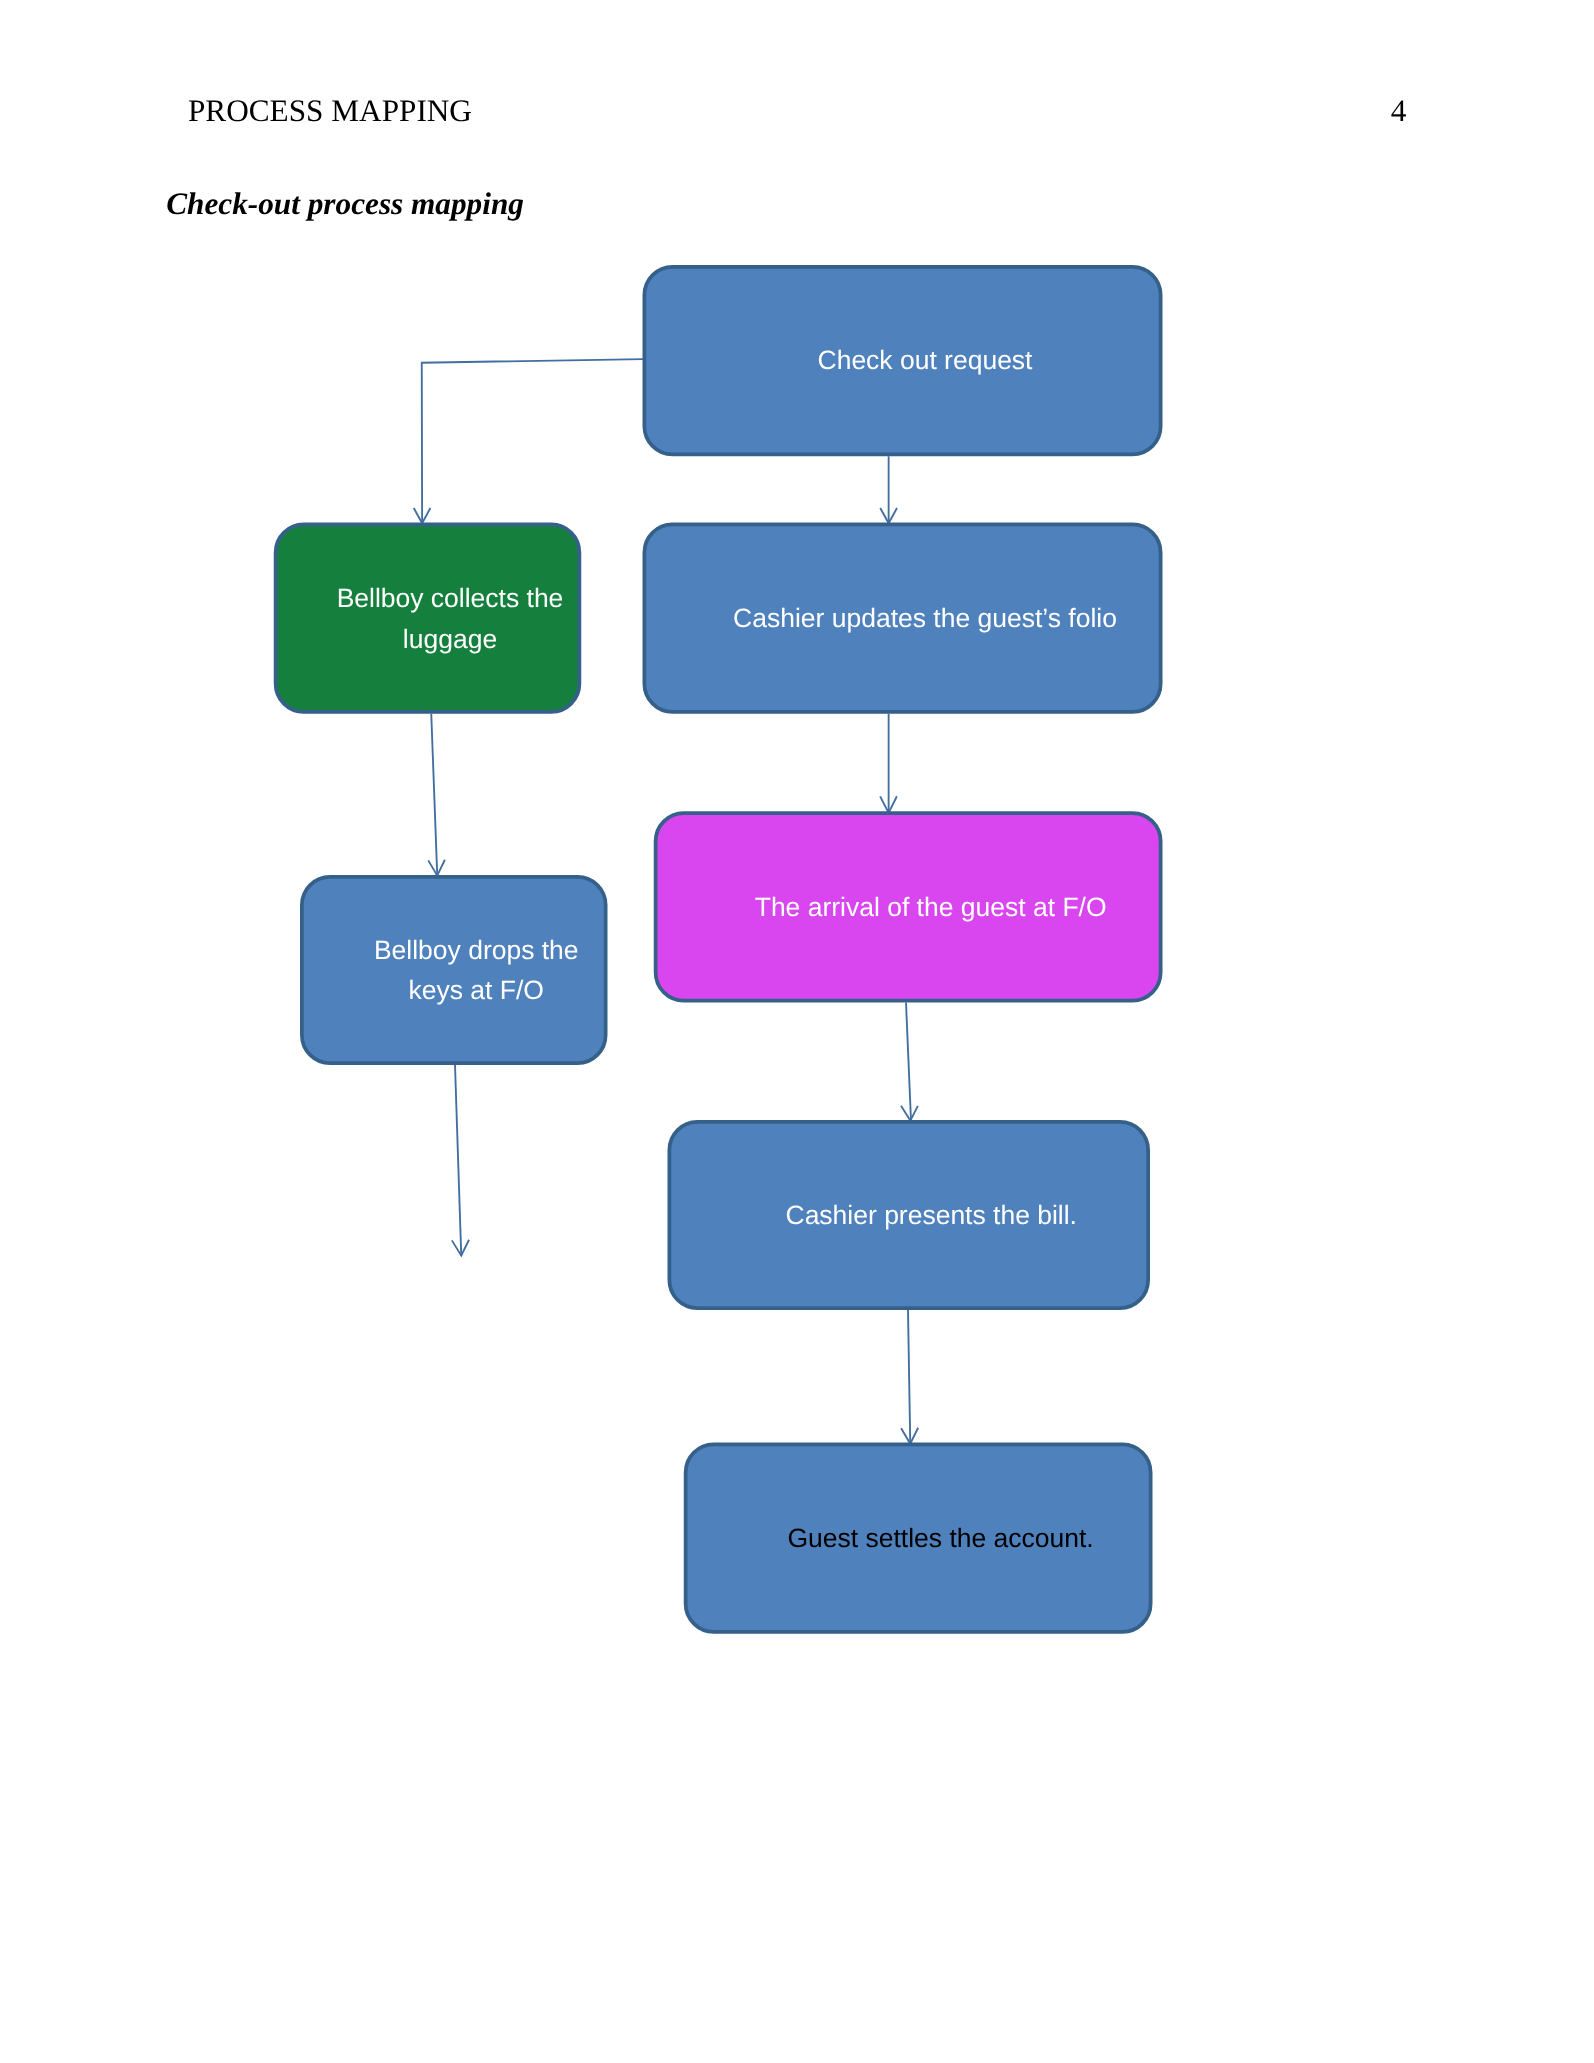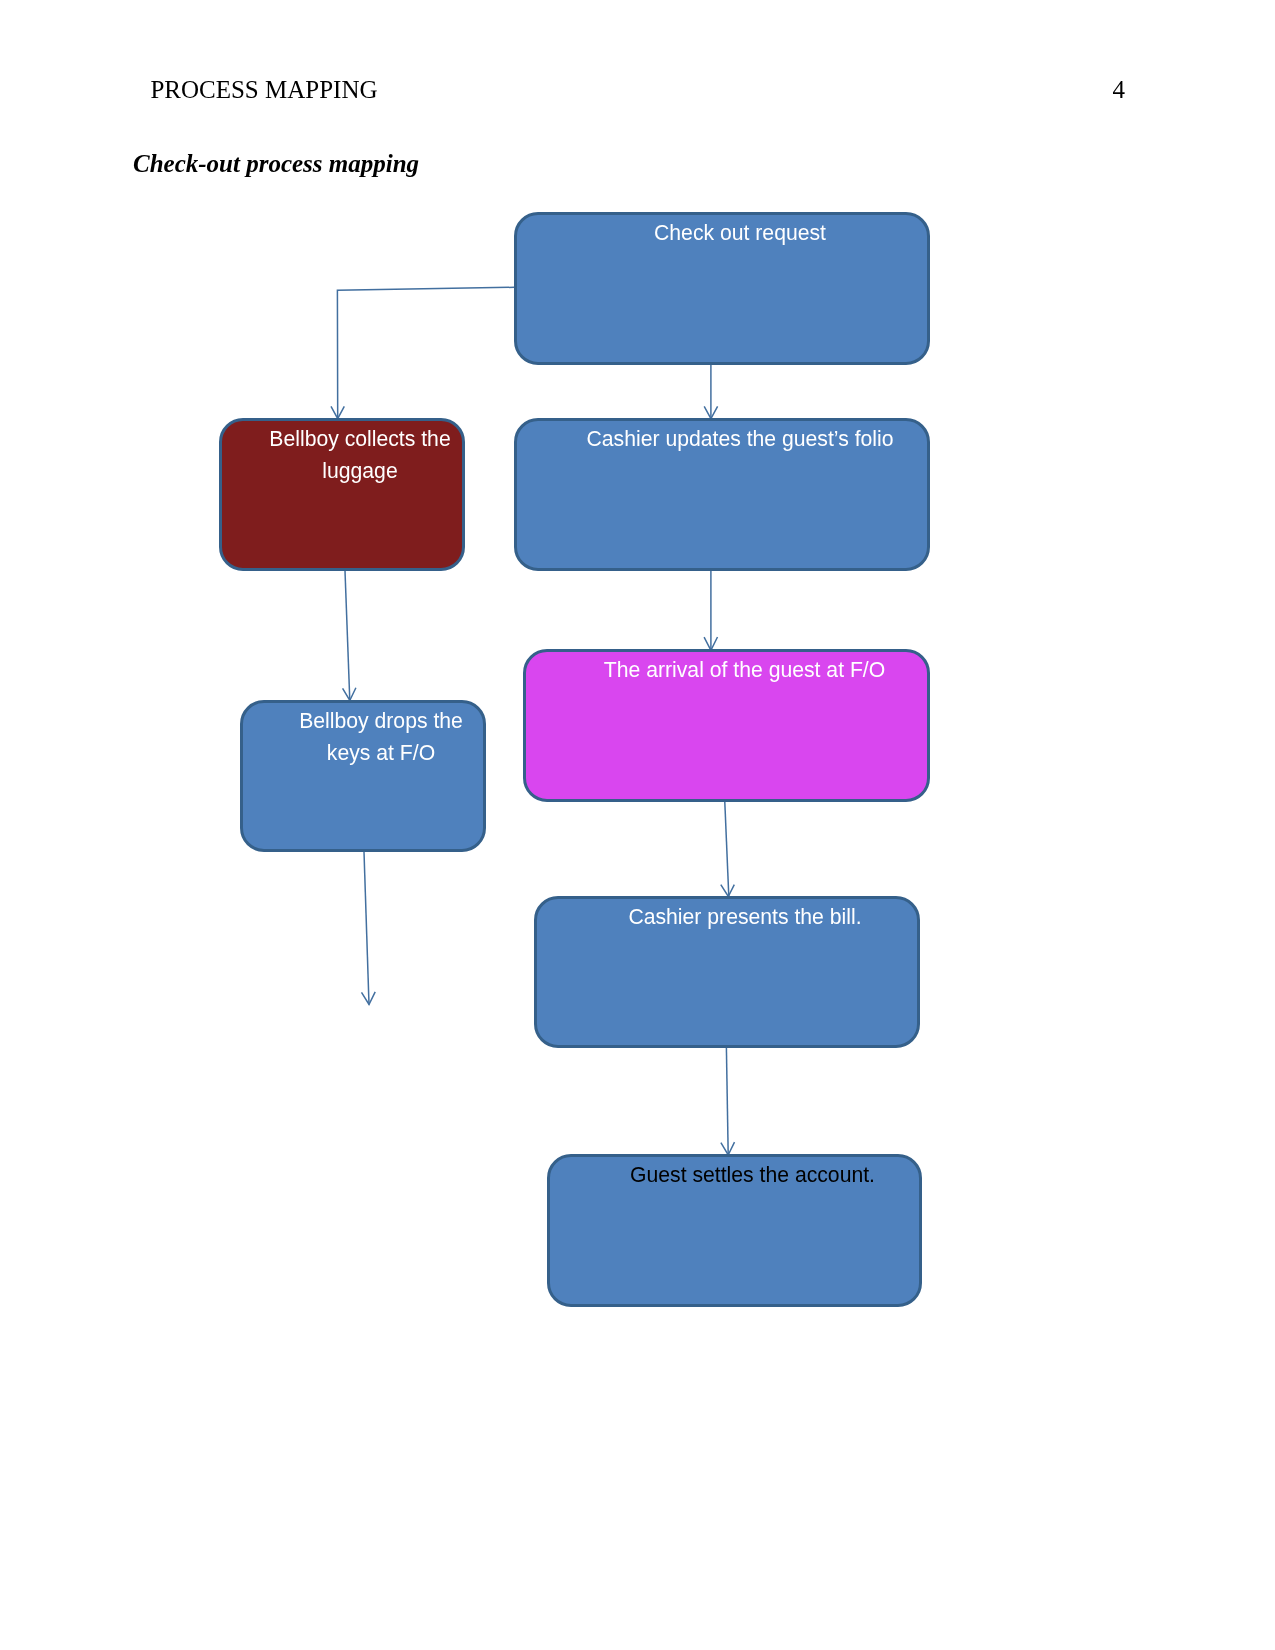--- a/index.html
+++ b/index.html
@@ -7,21 +7,21 @@
   body{width:1275px;height:1650px;background:#ffffff;position:relative;overflow:hidden;
        font-family:"Liberation Serif",serif;-webkit-font-smoothing:antialiased;}
   #page{position:absolute;left:0;top:0;width:1275px;height:1650px;}
   .hdr{position:absolute;font-family:Liberation Serif, serif;font-size:25px;color:#000;
        line-height:1;white-space:pre;}
   #running-head{left:150.4px;top:77.3px;}
   #page-number{left:1112.5px;top:77.3px;}
   #section-title{position:absolute;left:133px;top:150.5px;font-family:Liberation Serif, serif;
        font-size:25px;font-weight:bold;font-style:italic;color:#000;line-height:1;white-space:pre;}
   #flow{position:absolute;left:0;top:0;width:1275px;height:1650px;}
-  .node{position:absolute;box-sizing:border-box;display:flex;align-items:flex-start;
+  .node{position:absolute;box-sizing:border-box;display:flex;align-items:center;
         justify-content:center;text-align:center;color:#ffffff;
         font-family:"Liberation Sans",sans-serif;font-size:21.2px;line-height:32.2px;
         background:#4f81bd;border:3.4px solid #35608a;border-radius:24px;padding-left:36px;}
   .node span{display:block;transform:translateY(1.5px);}
   .node span i{font-style:normal;display:block;}
   svg.conn{position:absolute;left:0;top:0;width:1275px;height:1650px;overflow:visible;}
 </style>
 </head>
 <body style="background: rgb(255, 255, 255);">
 
@@ -44,21 +44,21 @@
         <path d="M 724.8 802 L 728.8 896.5" fill="none" stroke="#426f9f" stroke-width="1.5" stroke-linecap="butt" stroke-linejoin="miter"></path>
         <path d="M 720.8 884.6 L 728.3 896.5 L 734.3 884.7" fill="none" stroke="#426f9f" stroke-width="1.5" stroke-linecap="butt" stroke-linejoin="miter"></path>
         <path d="M 726.4 1048 L 728.2 1155" fill="none" stroke="#426f9f" stroke-width="1.5" stroke-linecap="butt" stroke-linejoin="miter"></path>
         <path d="M 720.9 1142.6 L 728.2 1155 L 734.5 1142.2" fill="none" stroke="#426f9f" stroke-width="1.5" stroke-linecap="butt" stroke-linejoin="miter"></path>
       </svg>
       <div class="node" style="left:514px;top:212px;width:416px;height:153px;background:#4f81bd;border-color:#35608a;color:#ffffff">
         <span>
           <i>Check out request</i>
         </span>
       </div>
-      <div class="node" style="left:219px;top:418px;width:246px;height:153px;background:#7f1d1d;border-color:#35608a;color:#ffffff">
+      <div class="node" style="left:219px;top:418px;width:246px;height:153px;background:#15803d;border-color:#35608a;color:#ffffff">
         <span>
           <i>Bellboy collects the</i>
           <i>luggage</i>
         </span>
       </div>
       <div class="node" style="left:514px;top:418px;width:416px;height:153px;background:#4f81bd;border-color:#35608a;color:#ffffff">
         <span>
           <i>Cashier updates the guest’s folio</i>
         </span>
       </div>

